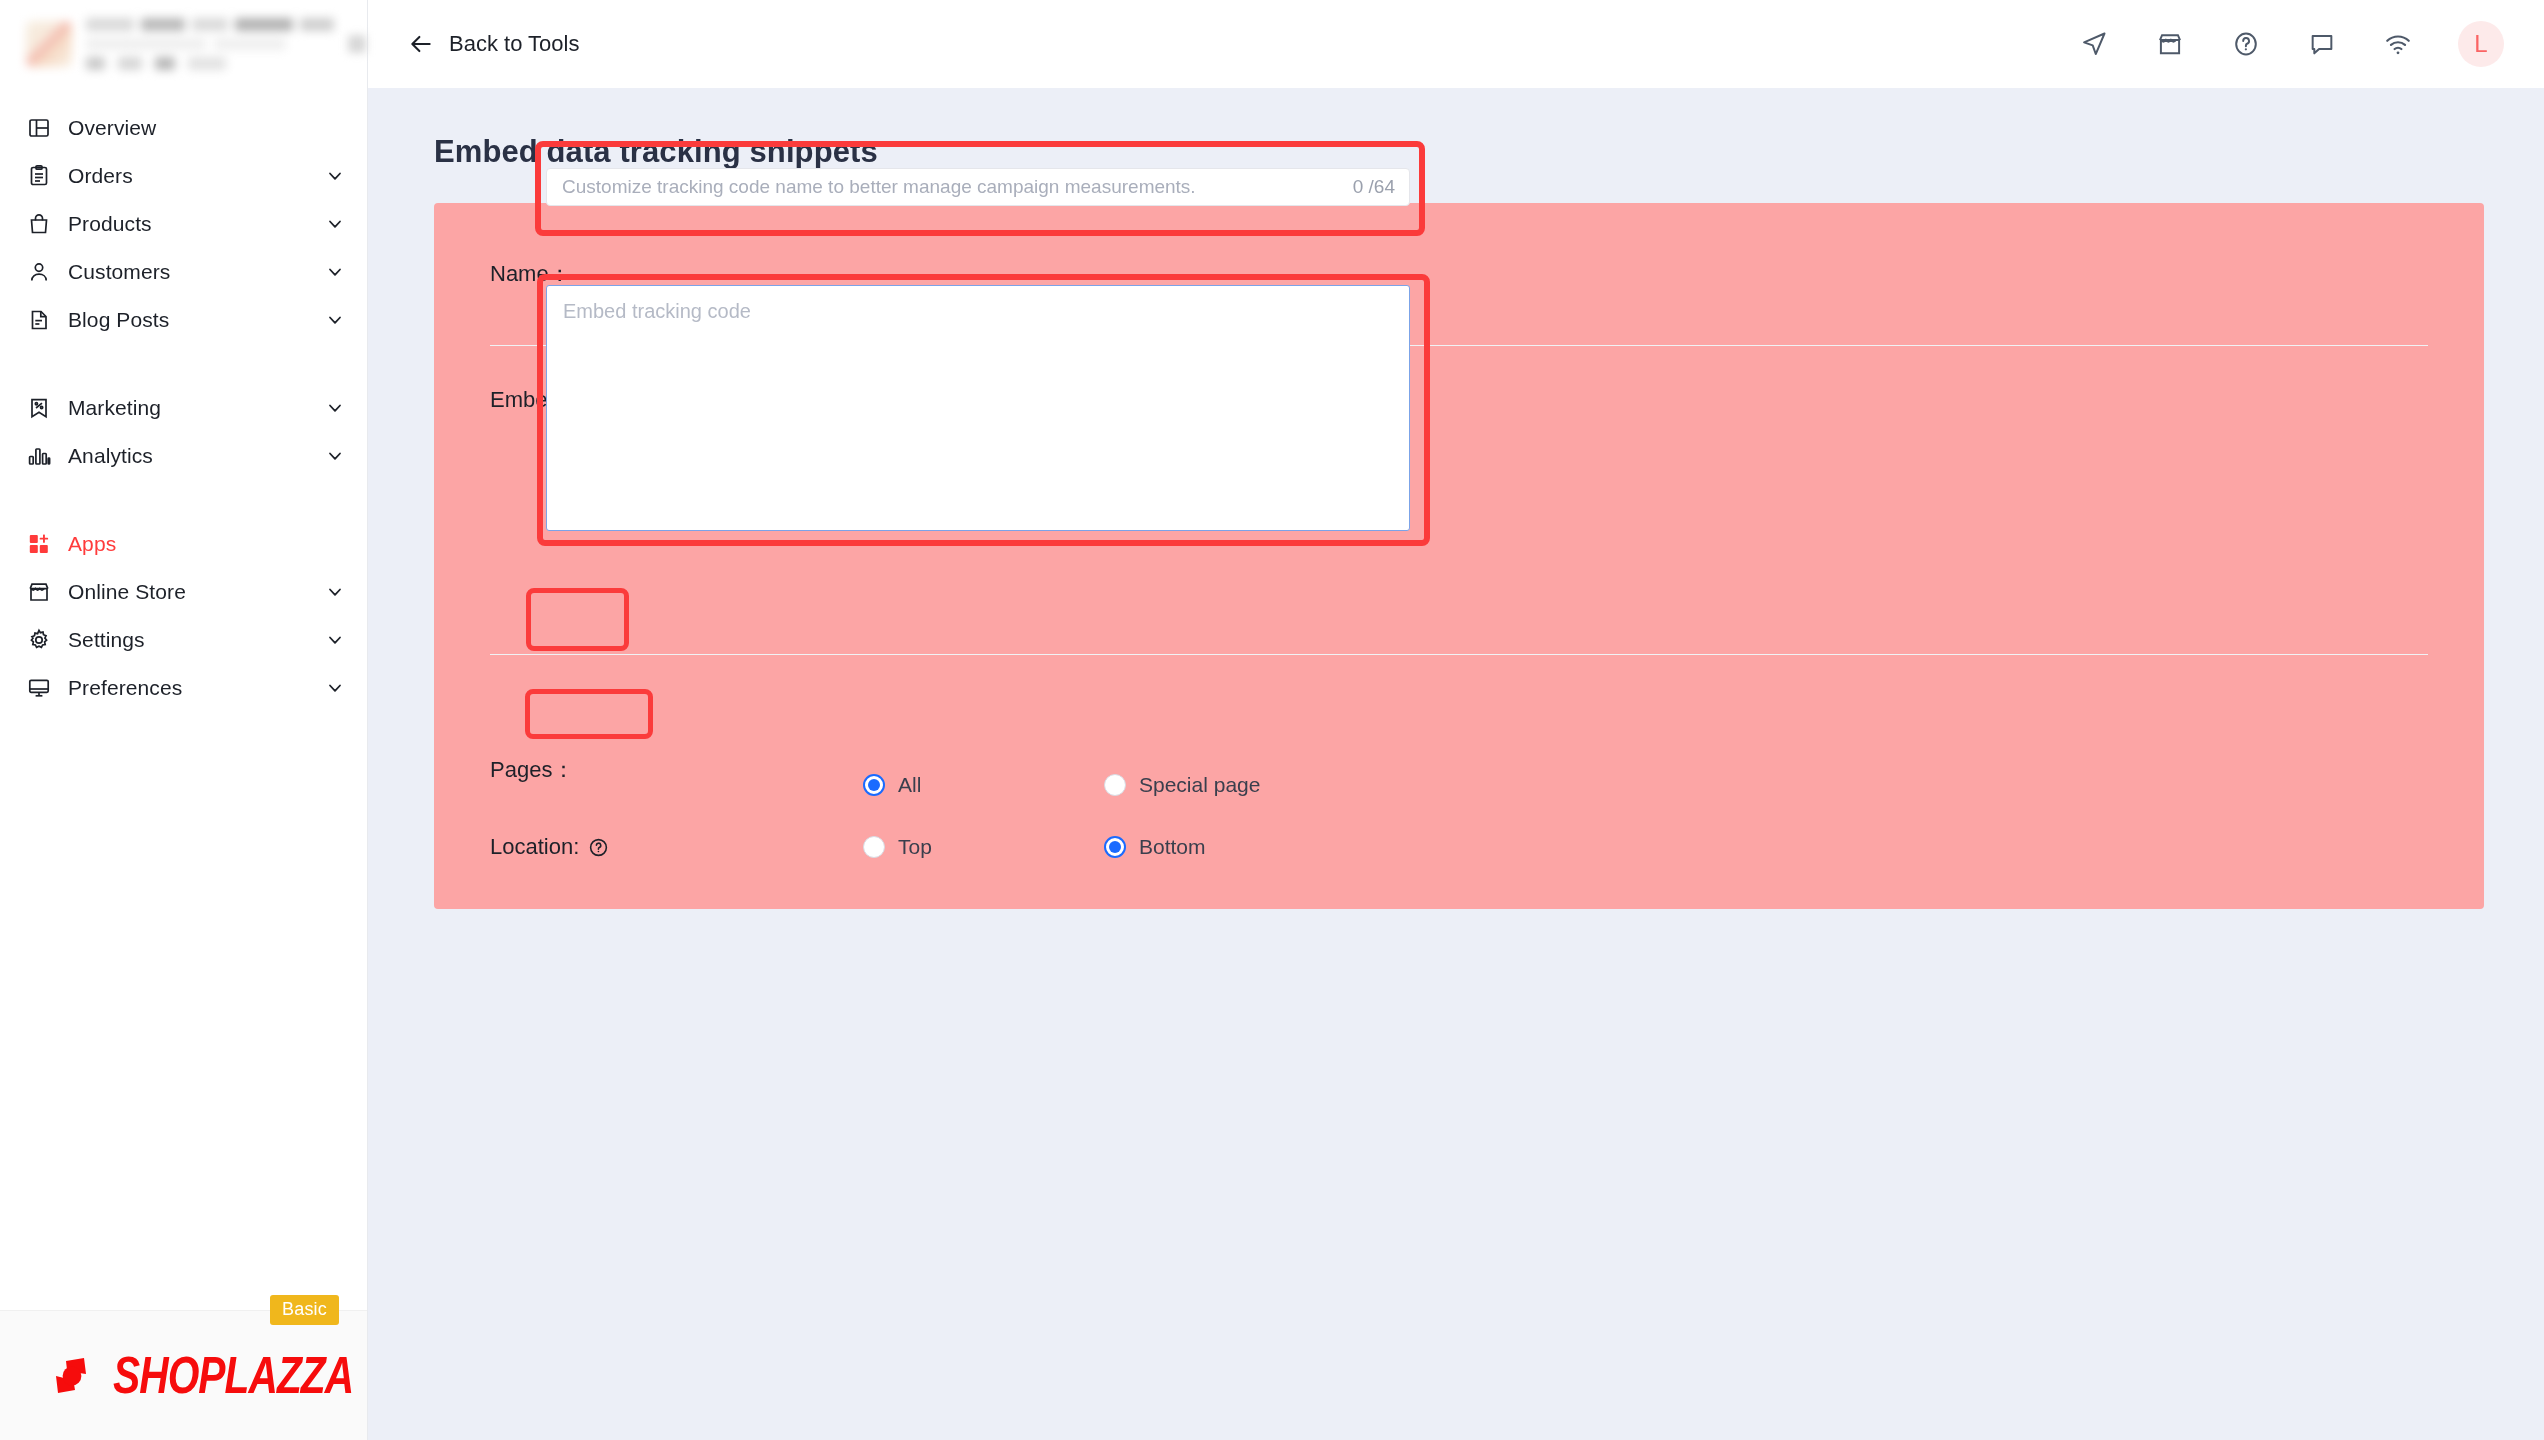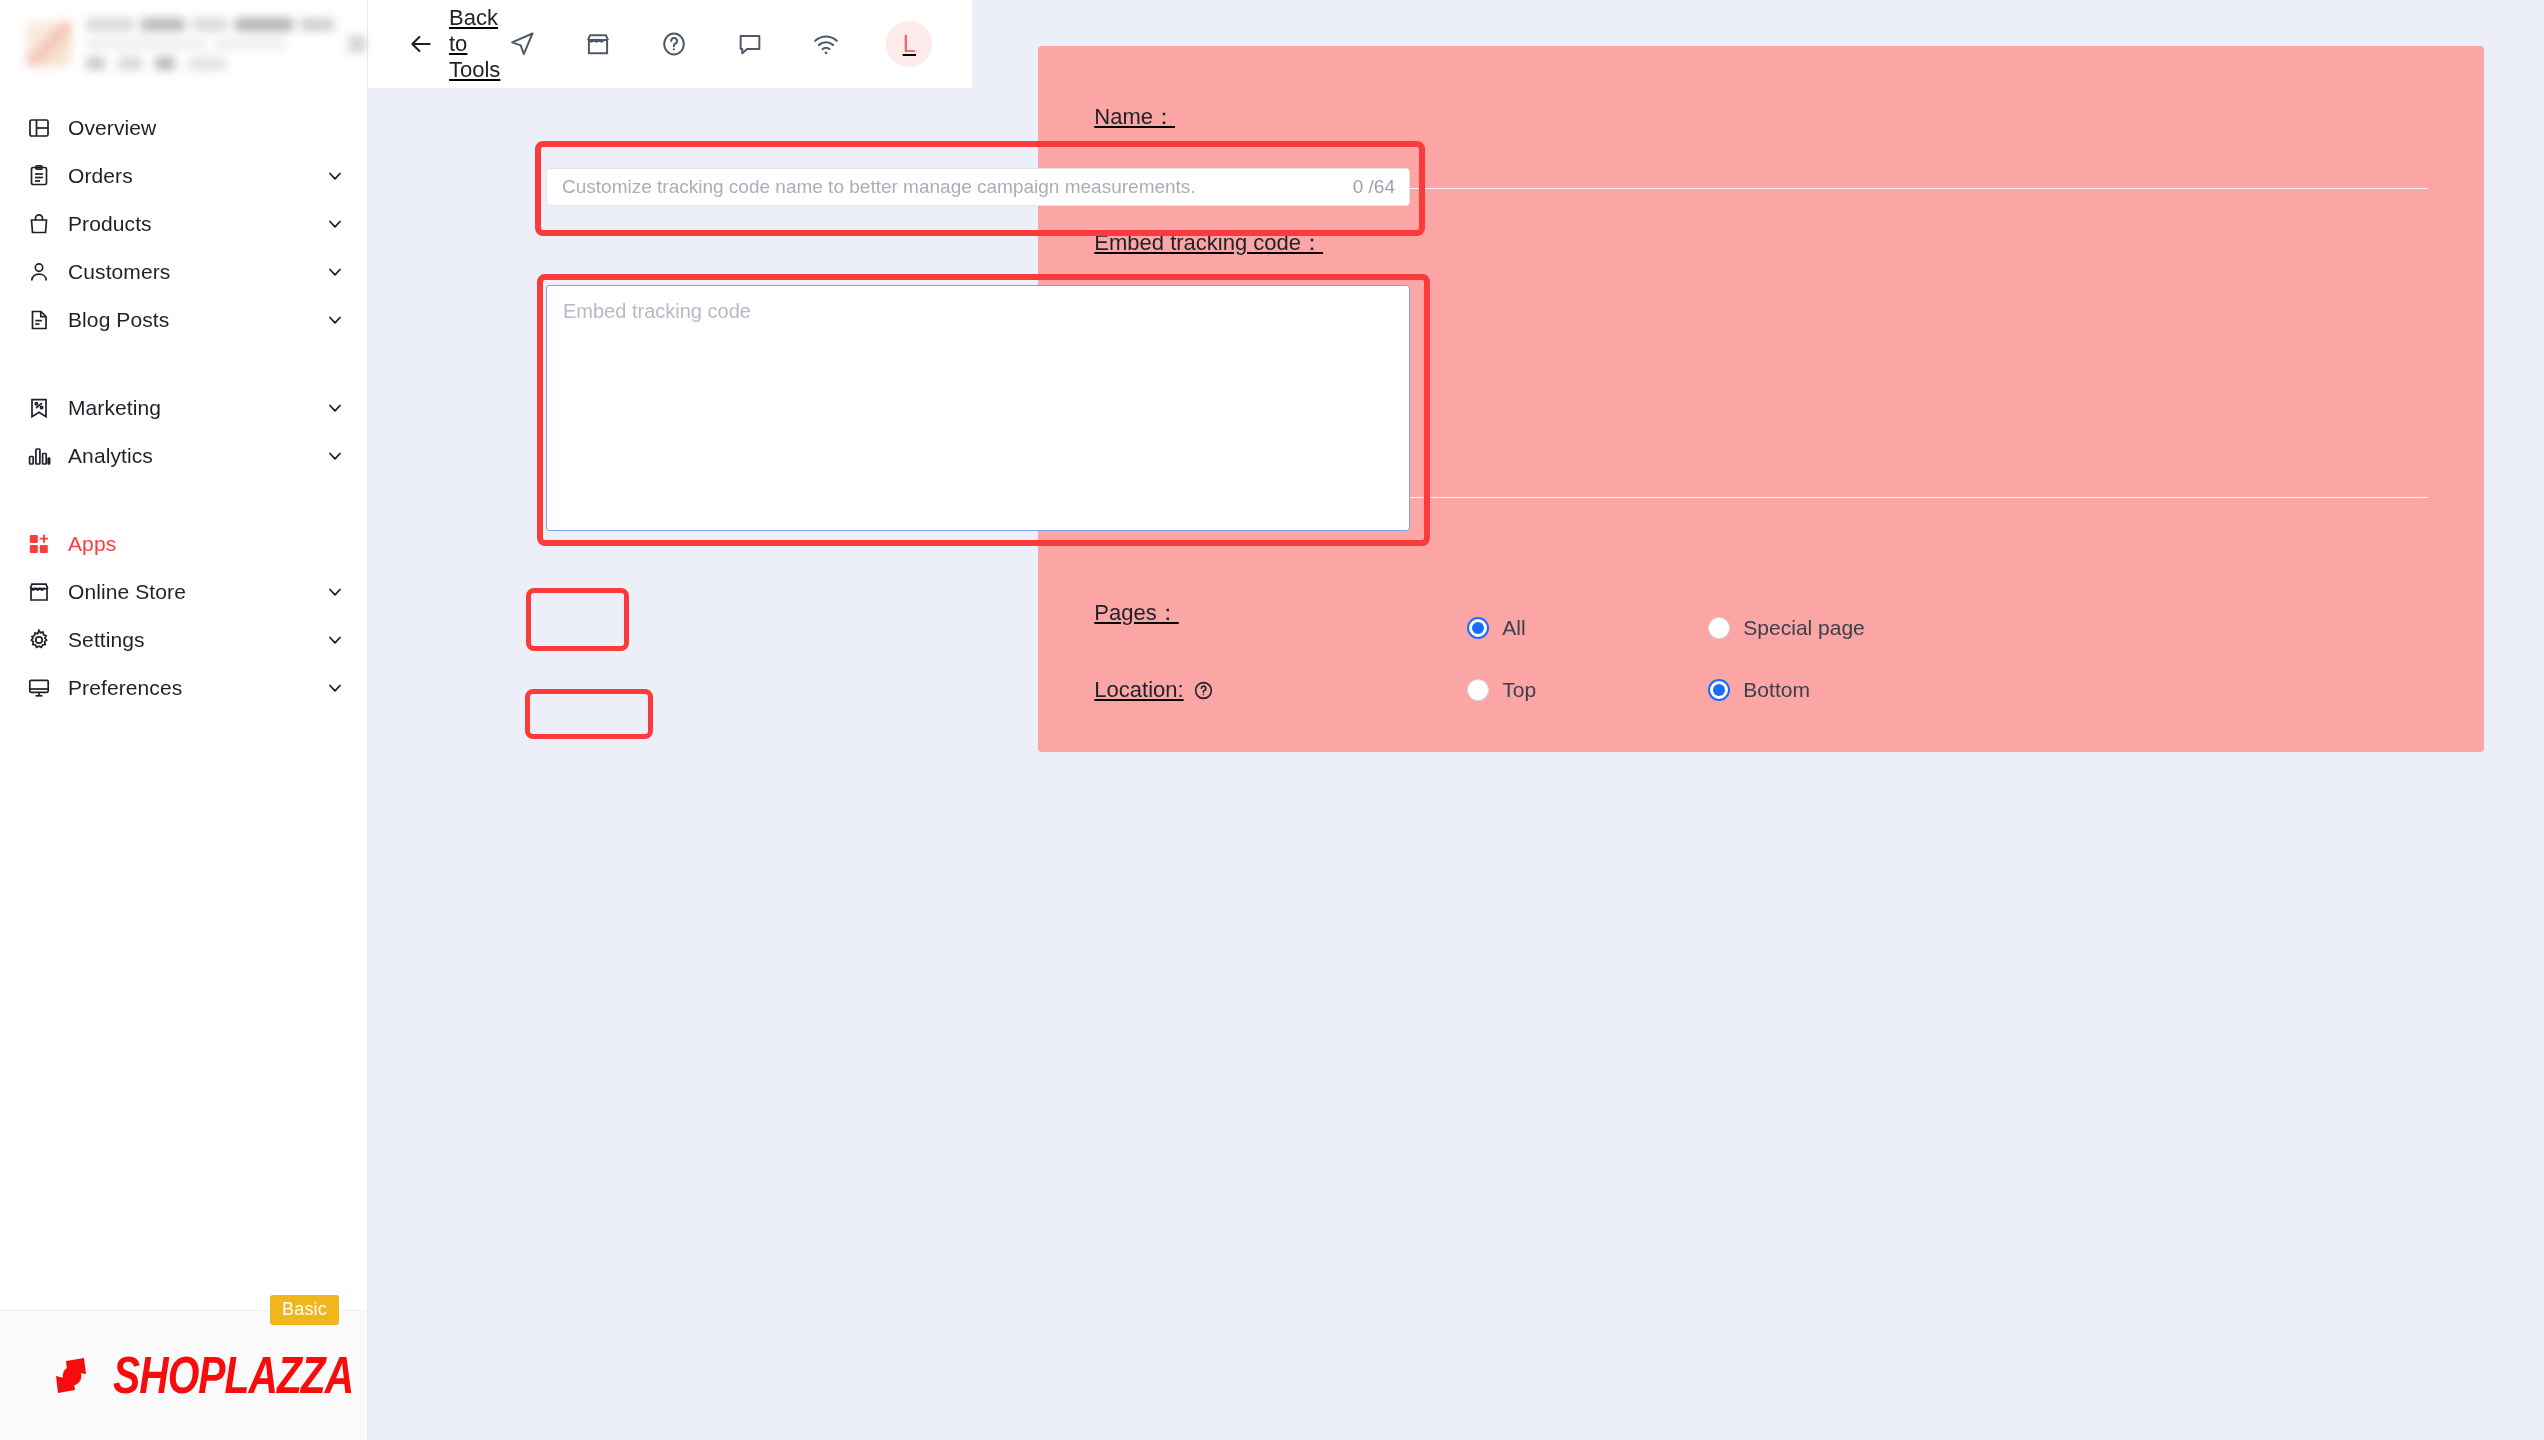--- a/index.html
+++ b/index.html
@@ -74,21 +74,21 @@
   .logo-wrap { display: flex; gap: 13px; }
   .logo-mark { width: 48px; height: 48px; flex:0 0 48px; }
   .logo-text {
     font-family: "Liberation Sans", sans-serif;
     font-weight: 700; font-style: italic; font-size: 42px;
     color: #f60c0c; letter-spacing: -1px; transform: scaleY(1.22) scaleX(.97);
     transform-origin: left center;
   }
 
   
-  .main { flex: 1; display: flex; flex-direction: row; min-width: 0; text-decoration: underline; }
+  .main { flex: 1; display: flex; flex-direction: column; min-width: 0; }
   .topbar {
     height: 88px; background: #ffffff; display: flex; align-items: center;
     padding: 0 40px 0 40px; gap: 0; flex: 0 0 88px;
   }
   .back-link { display: flex; align-items: center; gap: 15px; cursor: pointer; }
   .back-link .arrow { width: 26px; height: 26px; color:#1d2129; }
   .back-text { font-size: 22px; color: #1d2129; }
   .topbar-spacer { flex: 1; }
   .topbar-icons { display: flex; align-items: center; gap: 32px; }
   .tb-ico { width: 44px; height: 44px; display:flex; align-items:center; justify-content:center; color:#4e5969; cursor:pointer; }
@@ -427,20 +427,21 @@
             <path d="M6 12.8a9 9 0 0 1 12 0"></path>
             <path d="M9.1 16.3a4.4 4.4 0 0 1 5.8 0"></path>
             <circle cx="12" cy="19.6" r="1.2" fill="currentColor" stroke="none"></circle>
           </svg>
         </span>
         <span class="avatar">L</span>
       </div>
     </header>
 
     <div class="content">
+      <h1 class="page-title">Embed data tracking snippets</h1>
 
       <div class="card">
 
         <div class="form-row row-name">
           <div class="row-label">Name：</div>
           <div class="row-ctl"></div>
         </div>
 
         <div class="divider"></div>
 

